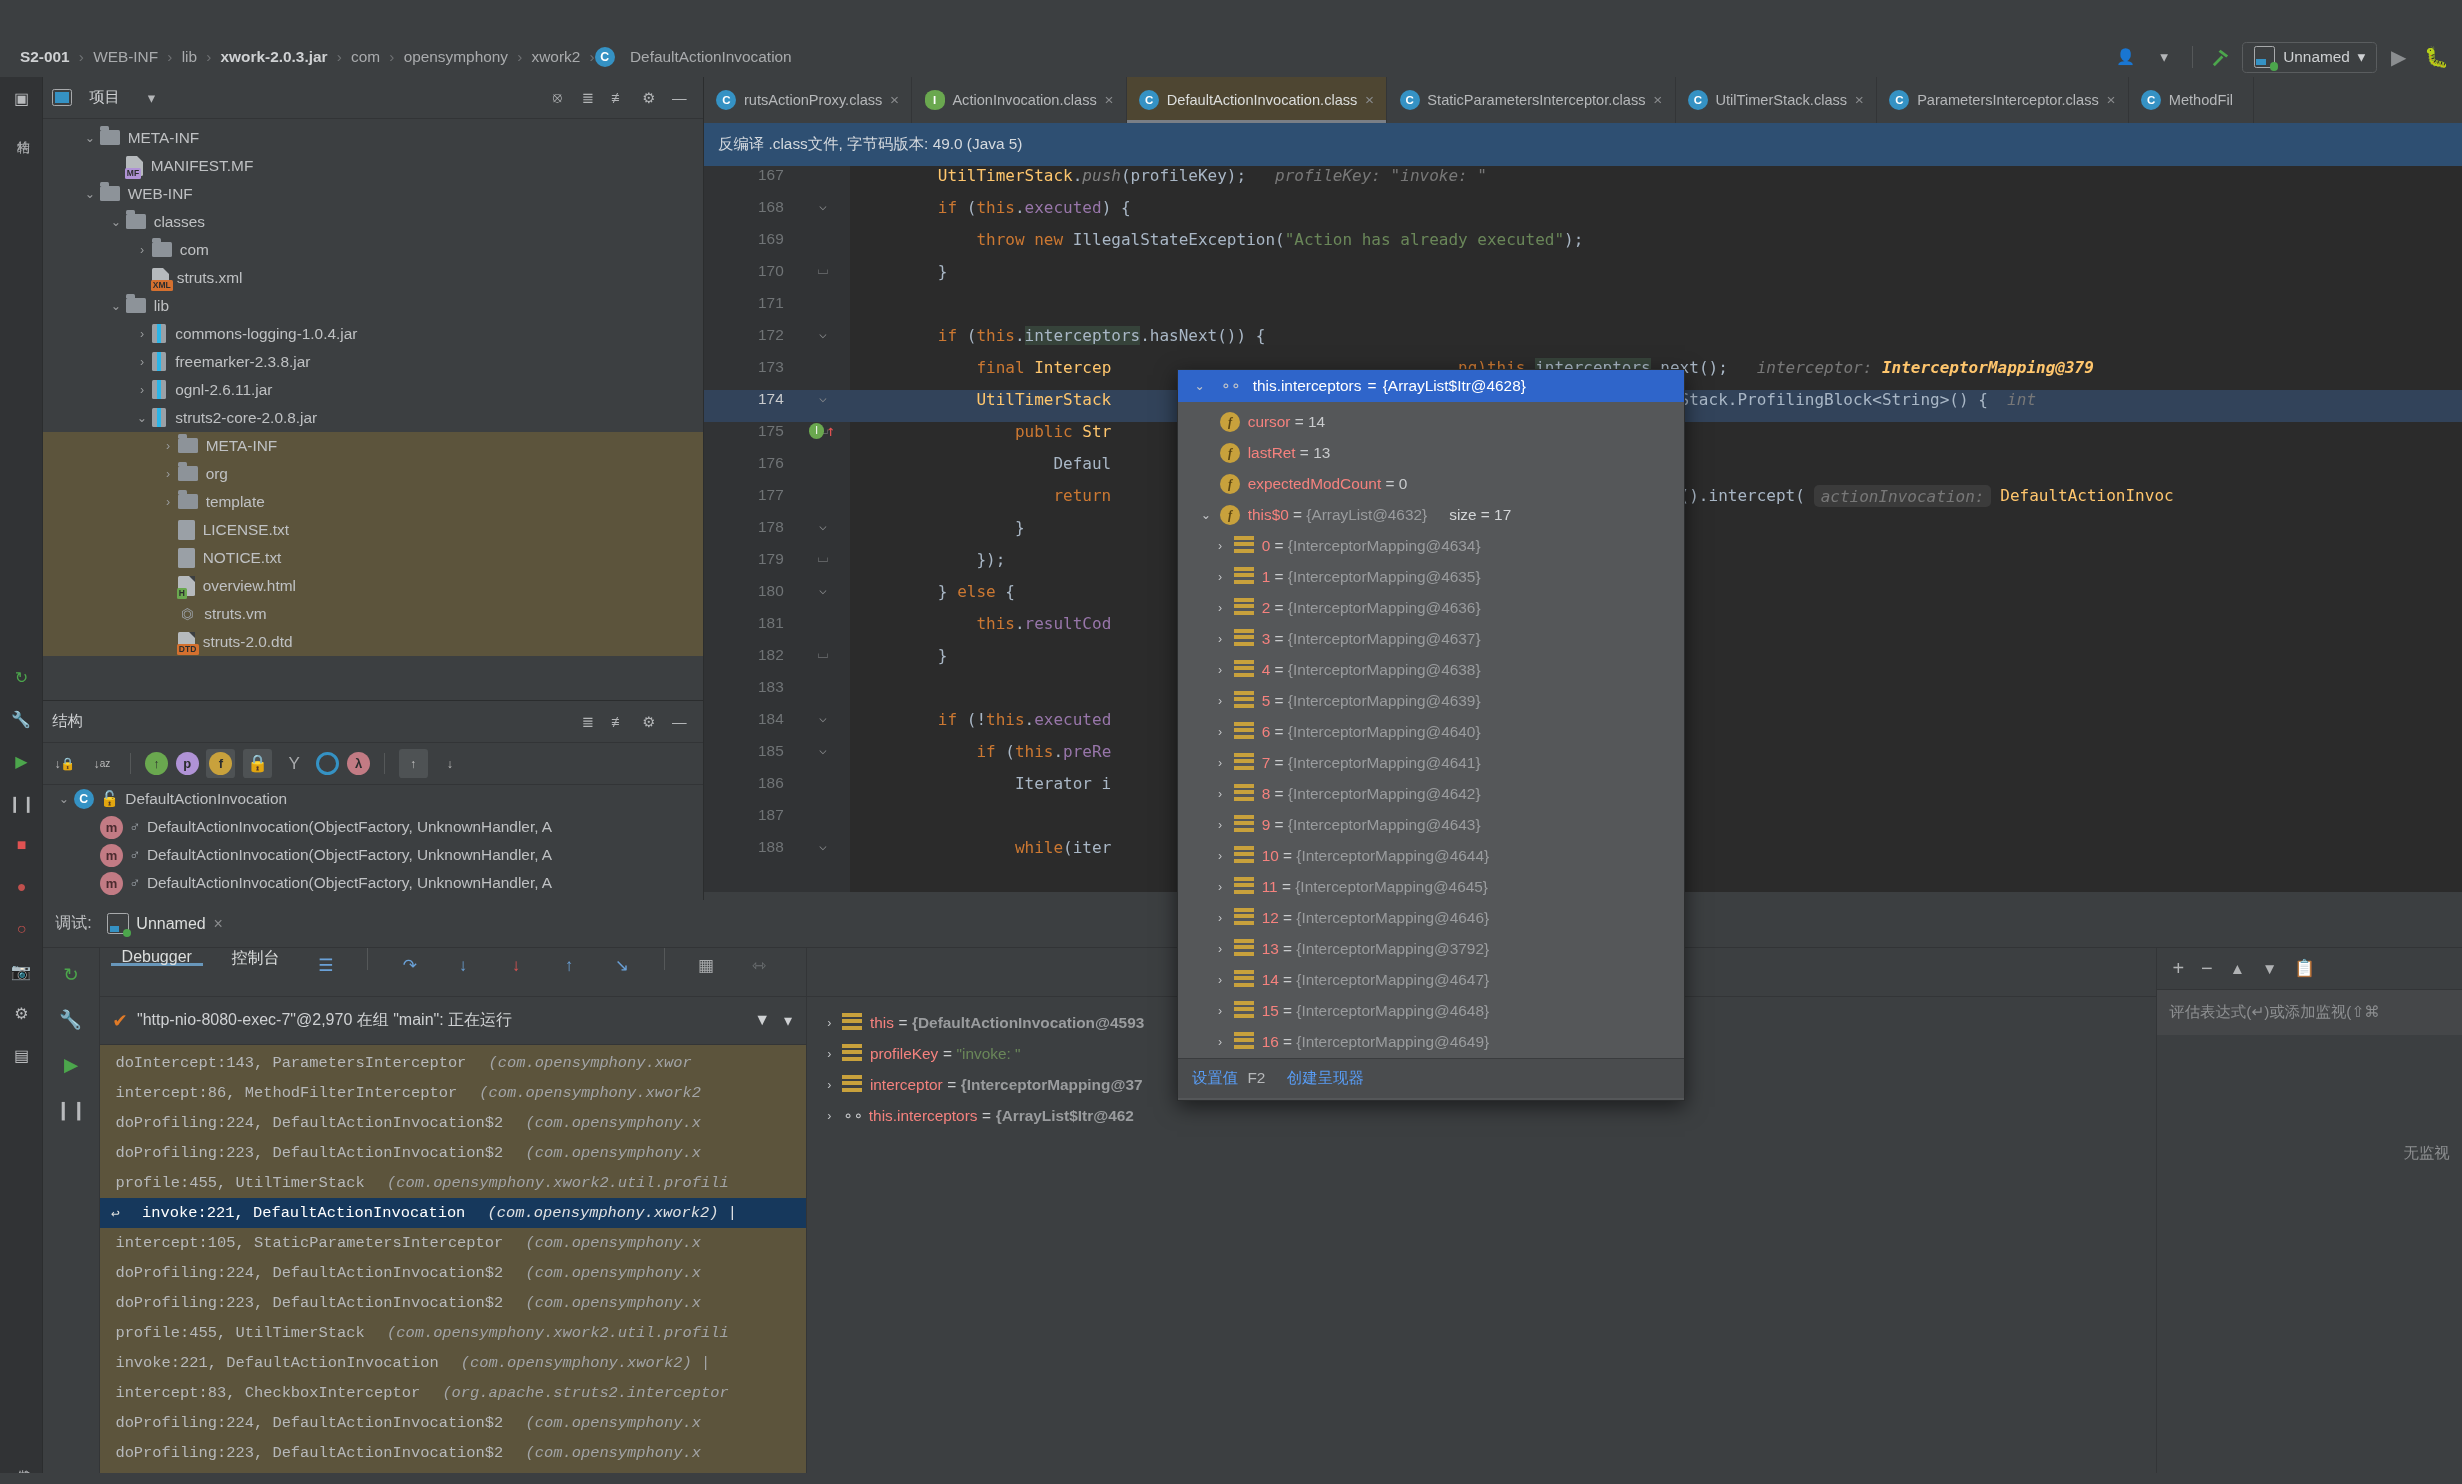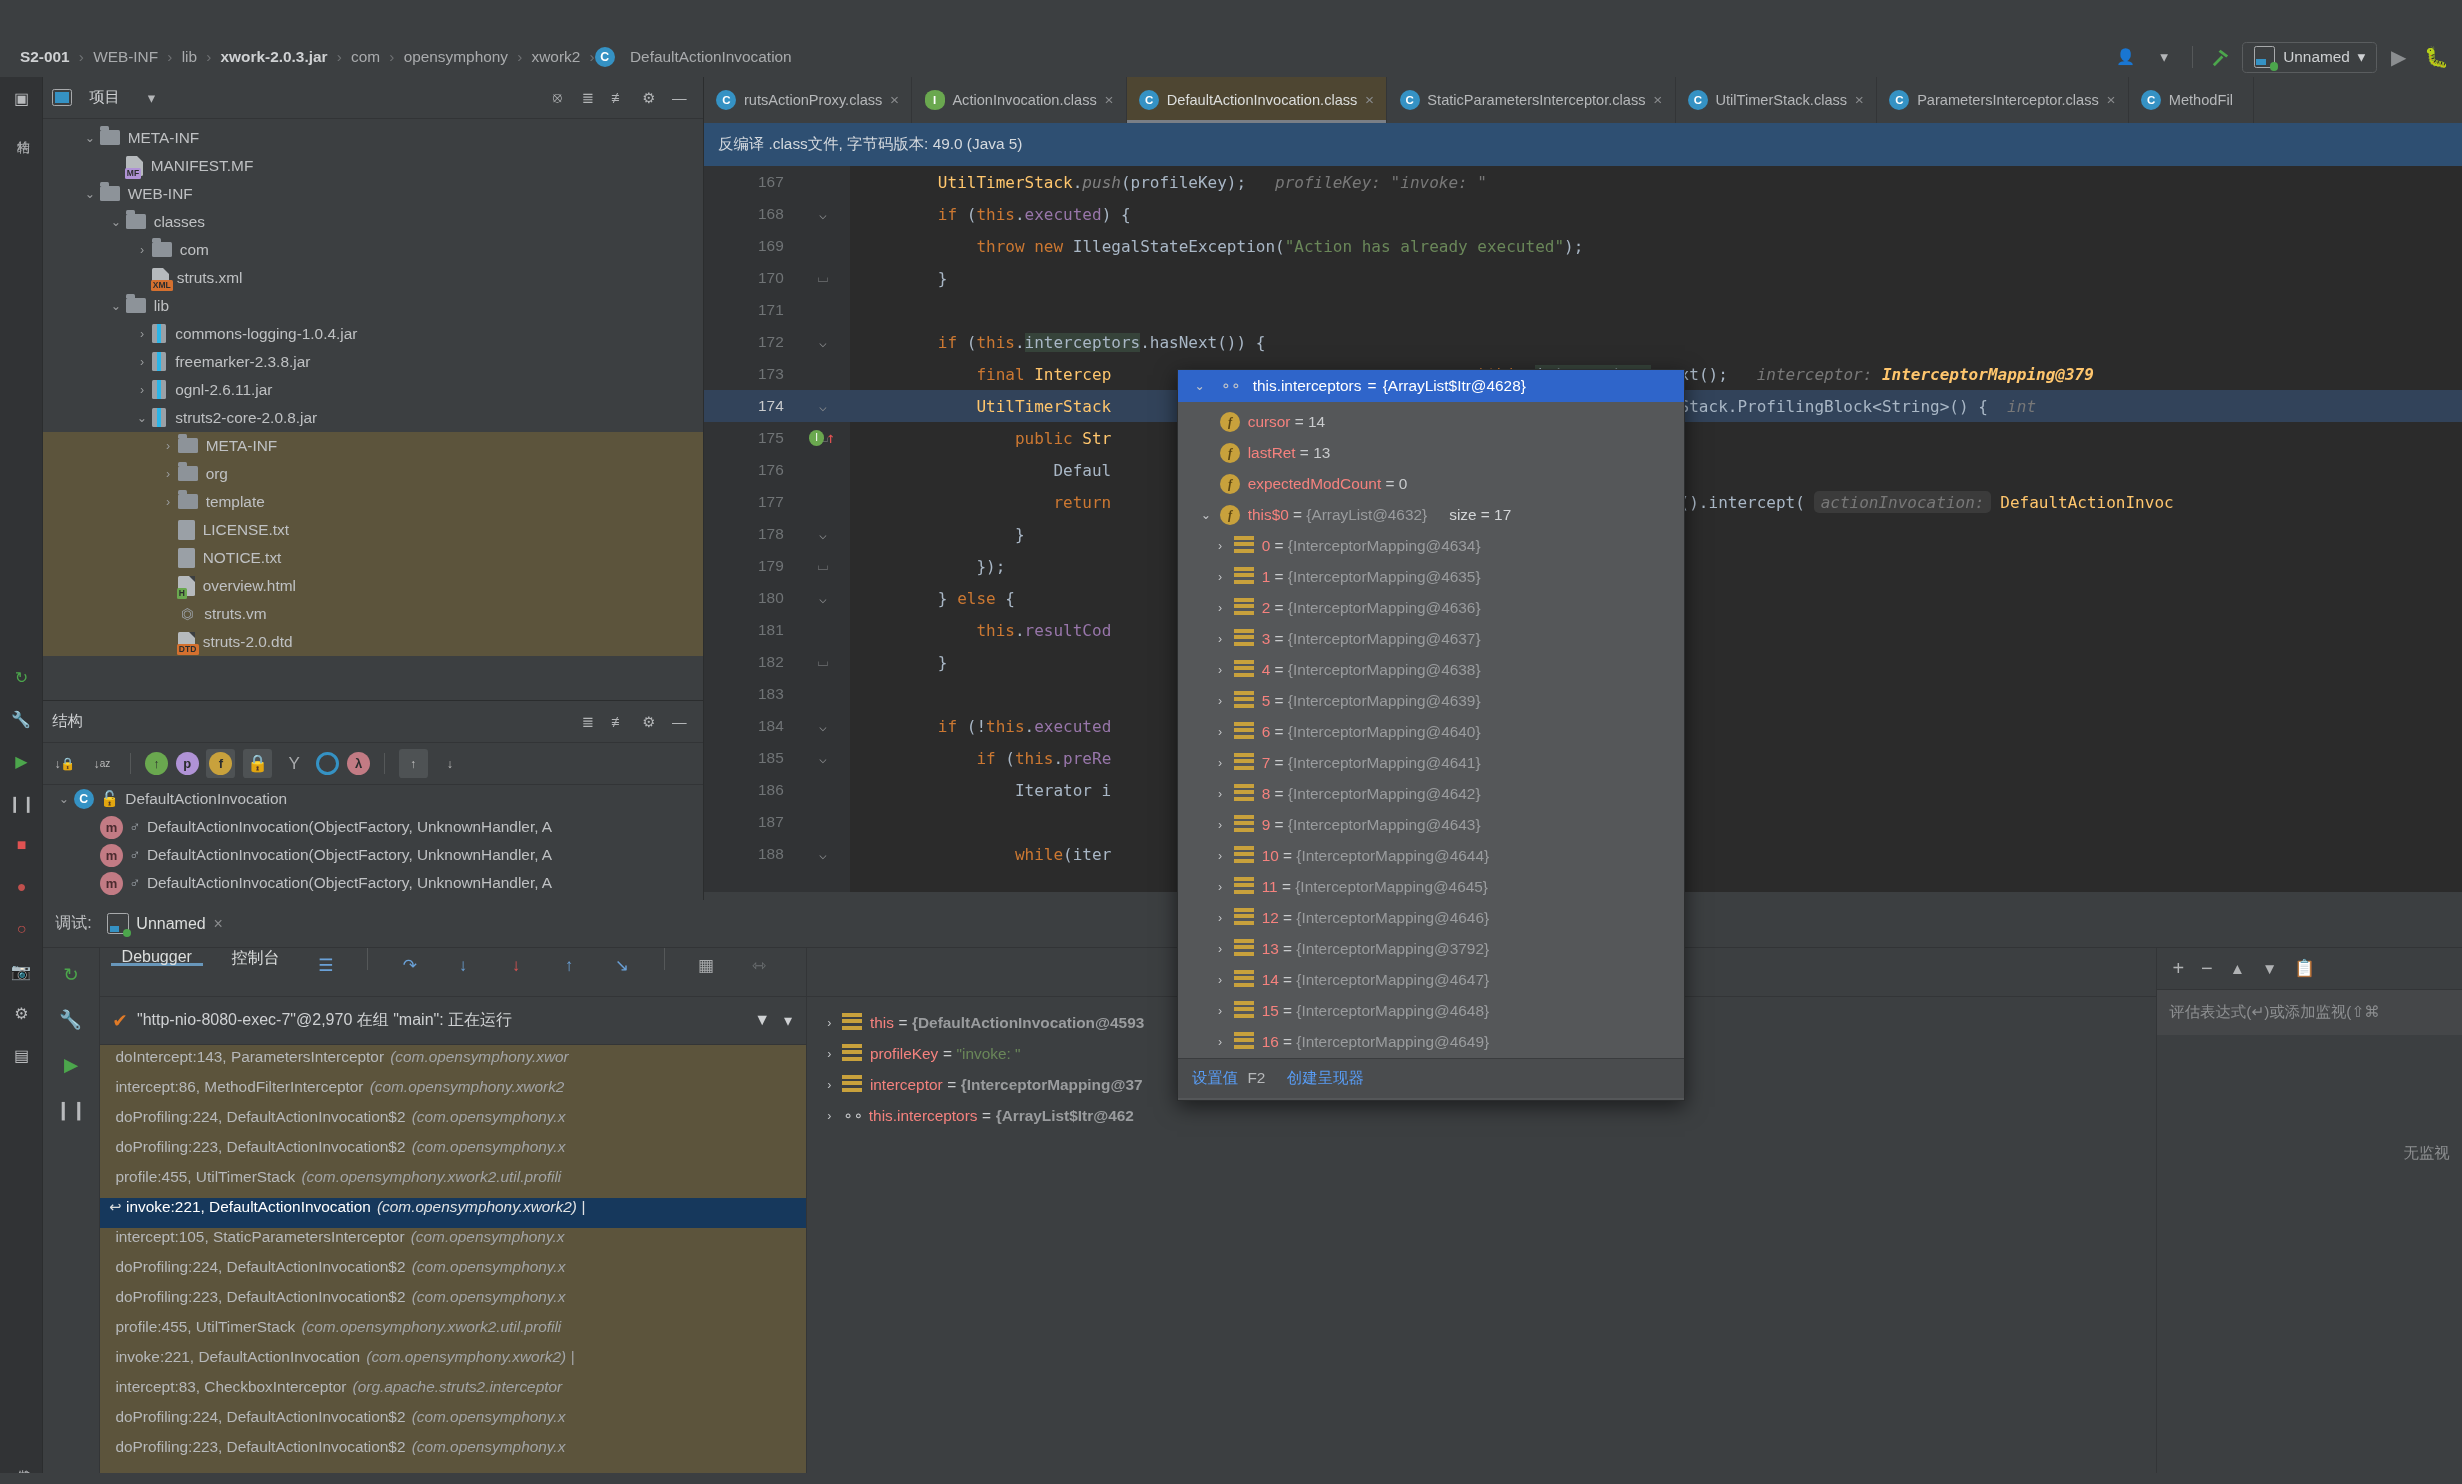--- a/index.html
+++ b/index.html
@@ -115,21 +115,21 @@
   .tabico{width:20px;height:20px;border-radius:50%;display:flex;align-items:center;justify-content:center;font-size:11.5px;font-weight:bold;color:#fff;background:#3592c4;}
   .tabico.iface{ background:#6aa84f; border-radius:50%/40%; }
   .tabx{ color:#8a8c8e; font-size:15.4px;}
 
   .decompiled{
     height:43px; background:#2e4f72; color:#d4d9de; font-size:15.4px;
     display:flex; align-items:center; padding-left:14px;
   }
   .code-wrap{ position:relative; height:726px; background:#2b2b2b; overflow:hidden;}
   .gutter{ position:absolute; left:0; top:0; width:146px; height:726px; background:#313335;}
-  .codeline{ position:relative; height:32px; display:flex; align-items:center; font-family:"DejaVu Sans Mono", monospace; font-size:16px;}
+  .codeline{ position:relative; height:32px; display:flex; align-items:flex-start; font-family:"DejaVu Sans Mono", monospace; font-size:16px;}
   .codeline.hl{ background:#32435a;}
   .ln{ width:92px; text-align:right; padding-right:12.3px; color:#707476; font-size:15.4px; flex:0 0 92px; font-family:"Liberation Sans",sans-serif;}
   .ln.cur{ color:#c9cbcd;}
   .fold{ width:54px; text-align:center; color:#8a8c8e; font-size:13px; flex:0 0 54px;}
   .ctext{ white-space:pre; padding-left:10.8px; color:#a9b7c6;}
   .k{color:#cc7832;} .s{color:#6a8759;} .f{color:#9876aa;}
   .st{color:#ffc66d;} .cm{color:#808080;font-style:italic;}
   .hint{color:#787878;font-style:italic;}
   .hintv{color:#ffc66d;font-style:italic;font-weight:bold;}
   .pill{background:#3b3b3b;border-radius:5px;padding:1.5px 6.2px;color:#787878;font-style:italic;}
@@ -180,21 +180,21 @@
   .dbg-rail{ width:57px; background:#3c3f41; border-right:0.8px solid #333537; padding-top:4.6px;}
   .dbg-rail .ri{ height:45px; display:flex; align-items:center; justify-content:center; font-size:18.5px; color:#b8babc;}
   .frames-col{ width:707px; border-right:0.8px solid #333537; }
   .dbg-toolbar{ height:49px; display:flex; align-items:flex-start; gap:18px; padding-left:10.8px; border-bottom:0.8px solid #333537;}
   .dbg-tb-tab{ font-size:16px; color:#dcdedd; padding:0 10.8px;}
   .dbg-tb-tab.active{ box-shadow: inset 0 -3.1px 0 #6897bb; }
   .stepico{ width:35px;height:35px;display:flex;align-items:center;justify-content:center;font-size:17px;color:#6aa1d8;}
   .thread-row{ height:48px; display:flex; align-items:center; gap:9.2px; padding-left:12.3px; font-size:16px; color:#cfd1d3; border-bottom:0.8px solid #333537;}
   .check{color:#e07a27;font-size:18.5px;}
   .frames{ height:440px; background:#5c543c; overflow:hidden; padding-top:3.1px;}
-  .frame{ height:30px; display:flex; align-items:flex-start; font-size:15.4px; color:#b6b8ba; white-space:nowrap; padding-left:15.4px; font-family:Liberation Sans, sans-serif;}
+  .frame{ height:30px; display:flex; align-items:center; font-size:15.4px; color:#b6b8ba; white-space:nowrap; padding-left:15.4px; font-family:Liberation Mono, monospace;gap:16px;}
   .frame.sel{ background:#16385c; color:#ffffff; padding-left:4.6px;}
   .frame .pkg{ font-style:italic; color:#a2a4a6; margin-left:6.2px;}
   .frame.sel .pkg{ color:#dfe1e3;}
   .retico{ width:21.5px; text-align:center; color:#dcdedd; font-size:14.6px;}
 
   .vars-col{ flex:1; border-right:0.8px solid #333537; background:#3c3f41; position:relative;}
   .vrow{ height:31px; display:flex; align-items:center; font-size:15.4px; white-space:nowrap; padding-left:9.2px;}
   .vchev{ width:26px;text-align:center;color:#c4c6c8;font-size:12.3px;flex:0 0 26px;}
   .vname{color:#f5827e;} .veq{color:#c9cbcd;padding:0 4.6px;} .vref{color:#9a9c9e;font-weight:bold;} .vstr{color:#6a8759;}
 

